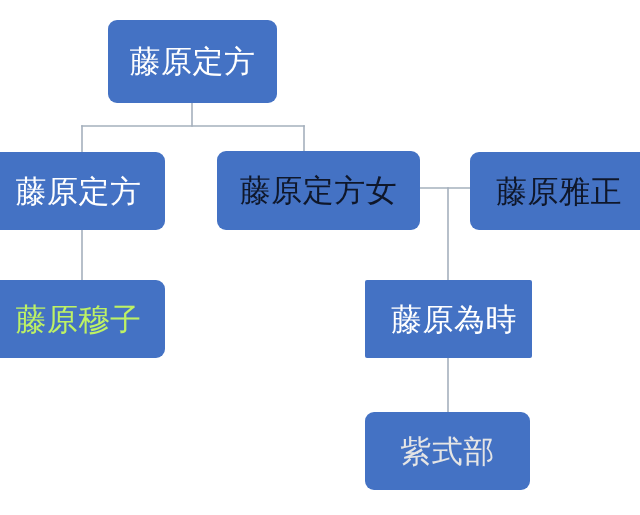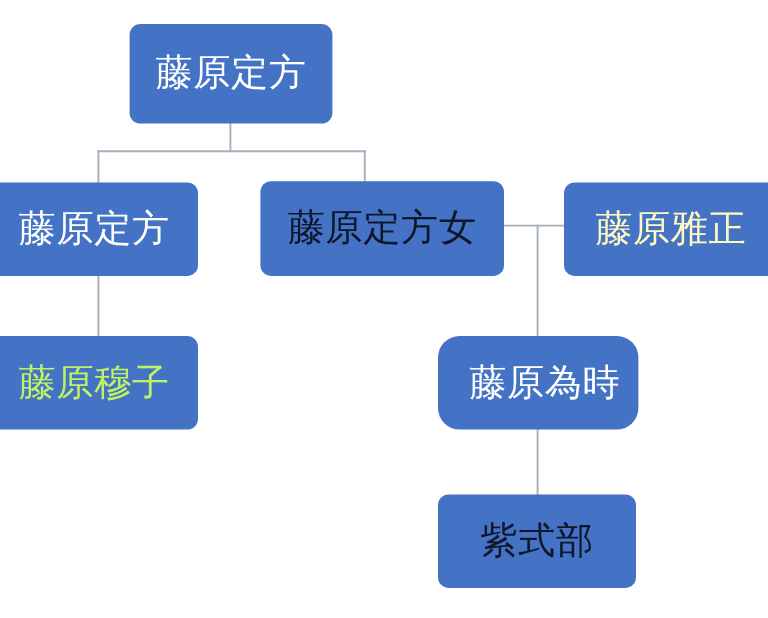--- a/index.html
+++ b/index.html
@@ -67,26 +67,26 @@
       <div class="node-box" style="left: 108px; top: 20px; width: 169px; height: 83px; background: rgb(68, 114, 196); border-radius: 9px;">
         <span class="node-label" style="font-size: 31px; color: rgb(255, 255, 255);">藤原定方</span>
       </div>
       <div class="node-box" style="left: -8px; top: 152px; width: 173px; height: 78px; background: rgb(68, 114, 196); border-radius: 9px;">
         <span class="node-label" style="font-size: 31px; color: rgb(255, 255, 255);">藤原定方</span>
       </div>
       <div class="node-box" style="left: 217px; top: 151px; width: 203px; height: 79px; background: rgb(68, 114, 196); border-radius: 9px;">
         <span class="node-label" style="font-size: 31px; color: #0f172a;">藤原定方女</span>
       </div>
       <div class="node-box" style="left: 470px; top: 152px; width: 178px; height: 78px; background: rgb(68, 114, 196); border-radius: 9px;">
-        <span class="node-label" style="font-size: 31px; color: #fef9c3;">藤原雅正</span>
+        <span class="node-label" style="font-size: 31px; color: #0f172a;">藤原雅正</span>
       </div>
       <div class="node-box" style="left: -8px; top: 280px; width: 173px; height: 78px; background: rgb(68, 114, 196); border-radius: 9px;">
         <span class="node-label" style="font-size: 31px; color: #bef264;">藤原穆子</span>
       </div>
-      <div class="node-box" style="left: 365px; top: 280px; width: 167px; height: 78px; background: rgb(68, 114, 196); border-radius: 18px; padding-left: 11px;">
+      <div class="node-box" style="left: 365px; top: 280px; width: 167px; height: 78px; background: rgb(68, 114, 196); border-radius: 2px; padding-left: 11px;">
         <span class="node-label" style="font-size: 31px; color: rgb(255, 255, 255);">藤原為時</span>
       </div>
       <div class="node-box" style="left: 365px; top: 412px; width: 165px; height: 78px; background: rgb(68, 114, 196); border-radius: 9px;">
-        <span class="node-label" style="font-size: 31px; color: #0f172a;">紫式部</span>
+        <span class="node-label" style="font-size: 31px; color: #e5e5e5;">紫式部</span>
       </div>
     </div>
 
 </div>
 
 </body></html>

